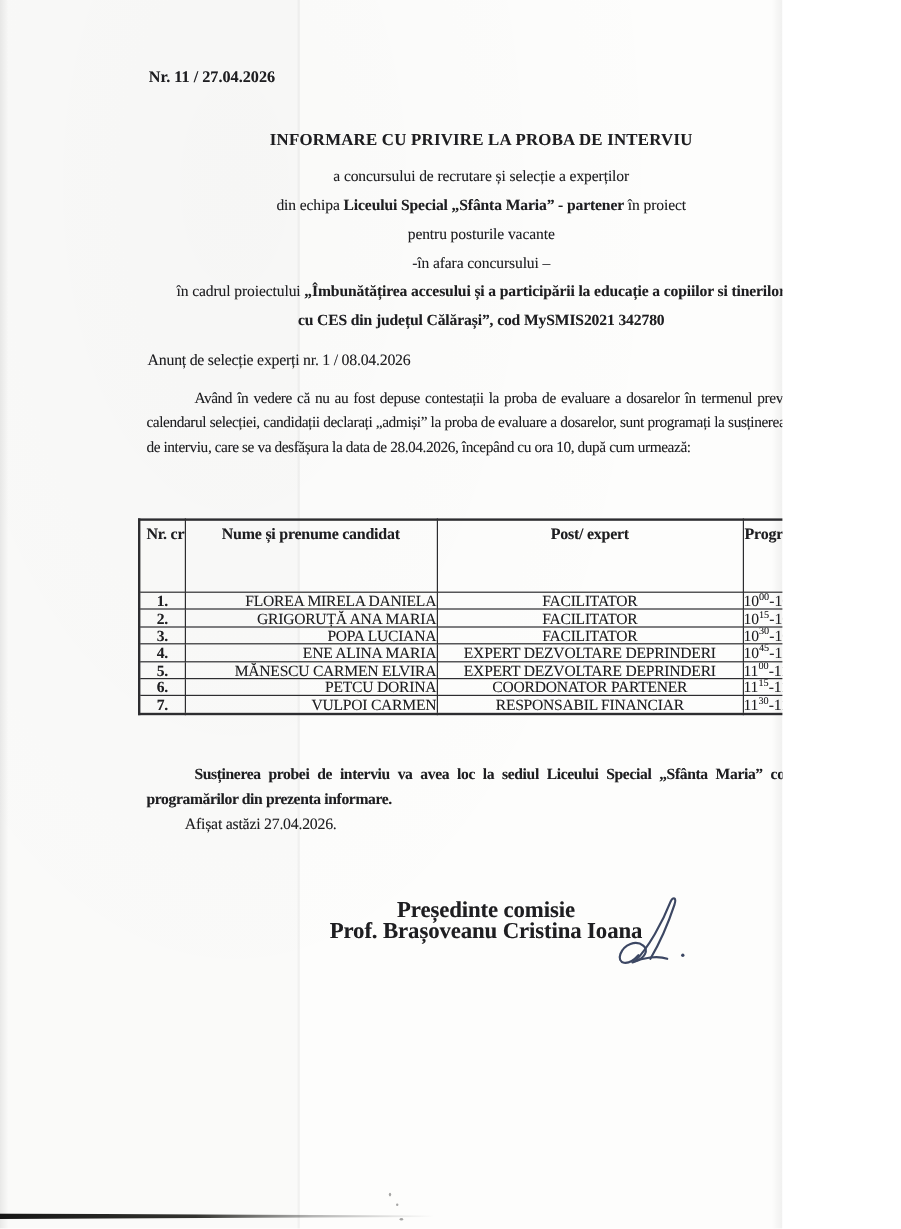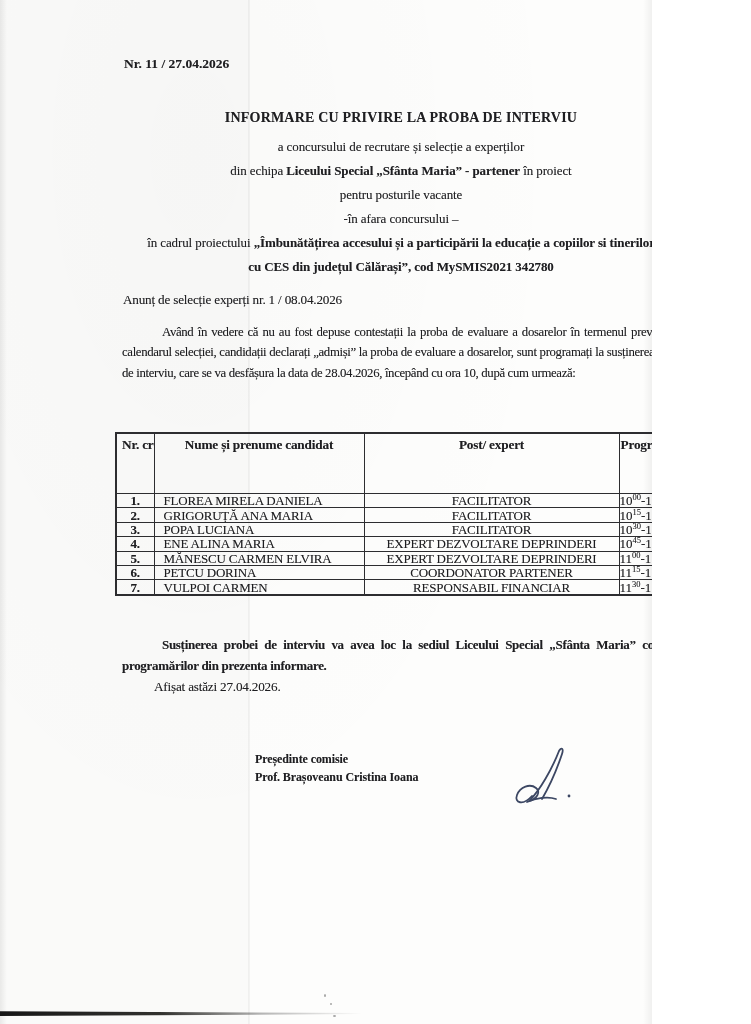--- a/index.html
+++ b/index.html
@@ -44,33 +44,33 @@
            text-align:justify; text-indent:40px; }
 
   table.schedule { position:absolute; left:115px; top:432px; width:593px;
                    border-collapse:collapse; table-layout:fixed;
                    font-size:13px; letter-spacing:-0.2px; border:2px solid #2d2d30; }
   .schedule th, .schedule td { border:1.5px solid #2d2d30; overflow:hidden; white-space:nowrap; }
   .schedule thead th { height:55px; vertical-align:top; padding-top:3px; font-size:13.3px; text-align:center; }
   .schedule thead th.th-nr { text-align:left; padding-left:5px; }
   .schedule tbody td { height:13.4px; padding:0; line-height:13px; font-size:13px; }
   .schedule td.nr   { font-weight:bold; text-align:center; }
-  .schedule td.name { text-align:left; padding-left:9px; }
+  .schedule td.name { text-align:right; padding-left:9px; }
   .schedule td.post { text-align:center; }
   .schedule td.time { letter-spacing:0; }
   .schedule sup { font-size:8.5px; line-height:0; vertical-align:super; }
 
   .closing { position:absolute; left:122px; top:634px; width:565px; margin:0;
              font-weight:bold; font-size:13px; letter-spacing:-0.3px; line-height:21px;
              text-align:justify; text-indent:40px; }
 
   .posted { position:absolute; left:123px; top:679px; font-size:13.2px; letter-spacing:-0.2px;margin-left:31px; }
 
-  .sig-block { position:absolute; left:255px; top:750px; width:300px; 
-               font-weight:bold; font-size:12px; line-height:18px; letter-spacing:-0.1px; }
+  .sig-block { position:absolute; left:255px; top:750px; width:300px; text-align:center;
+               font-weight:bold; font-size:19px; line-height:18px; letter-spacing:-0.1px; }
 
   .signature-svg { position:absolute; left:509px; top:740px; }
 </style>
 </head>
 <body>
 
 <div class="page">
 
   <div class="left-shade"></div>
   <div class="edge-left"></div>

